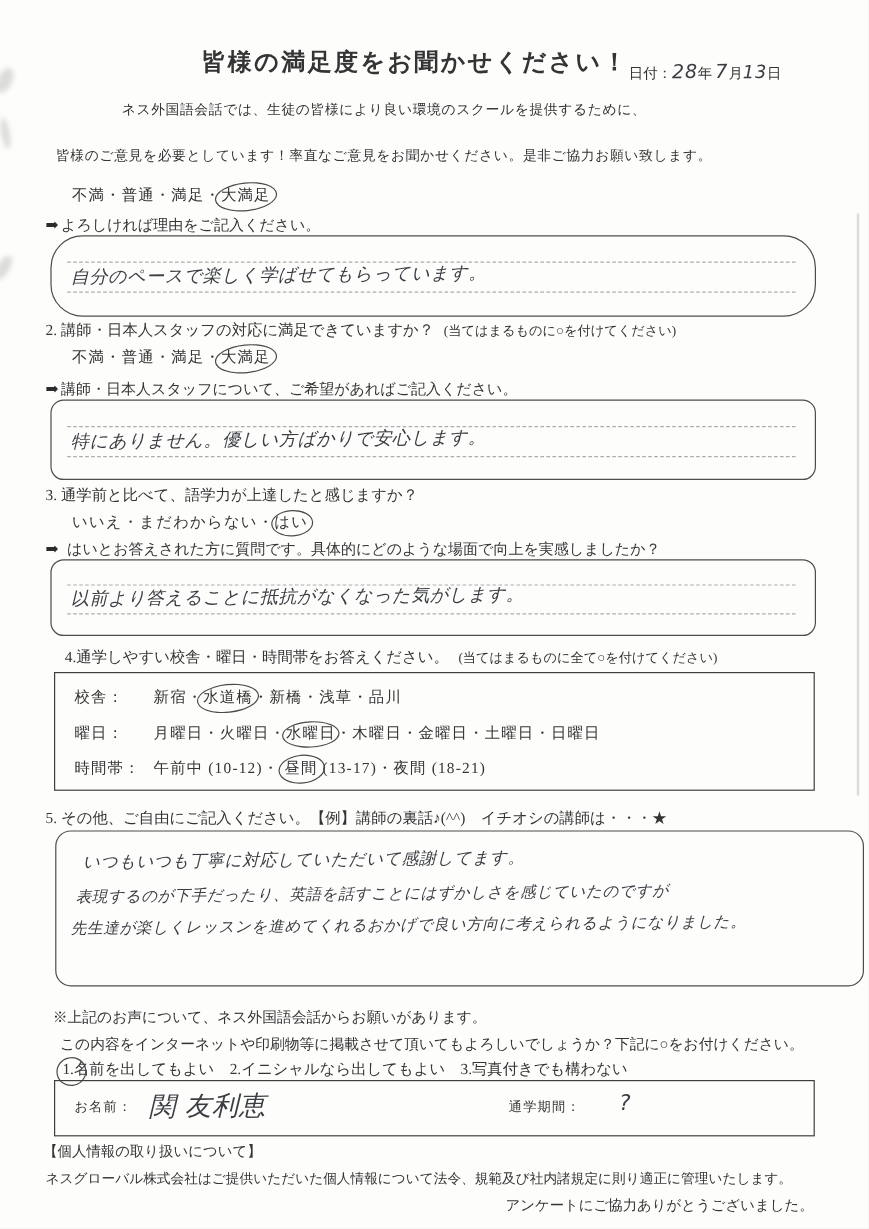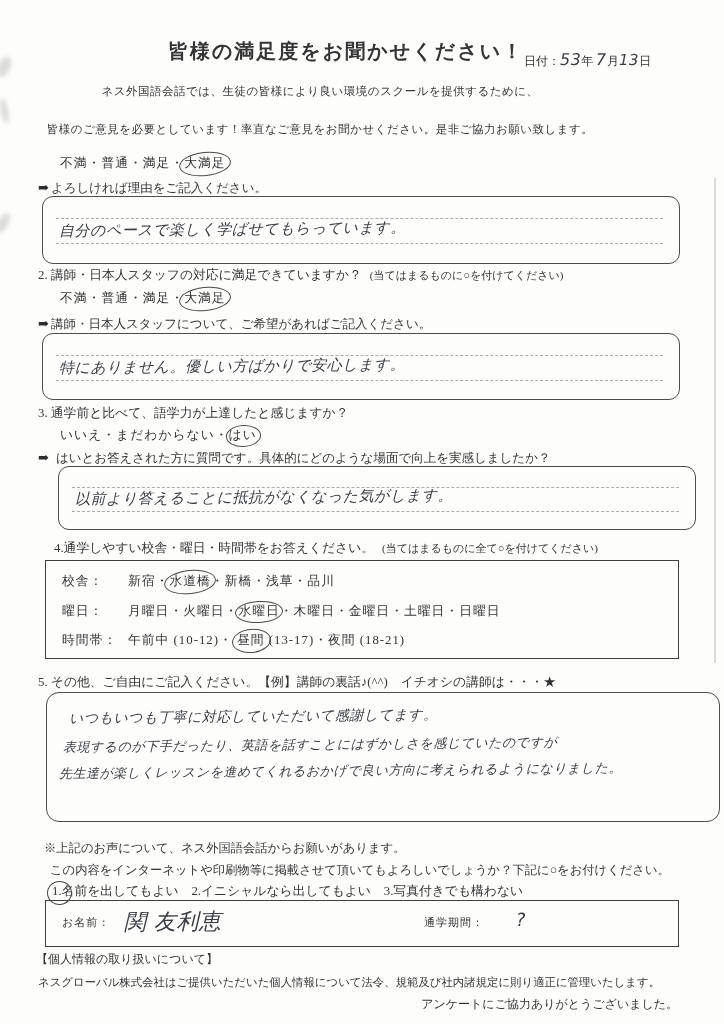--- a/index.html
+++ b/index.html
@@ -49,32 +49,32 @@
 
 <div class="page">
 
   <div class="smudge abs" style="left:-2px;top:56px;width:12px;height:22px;transform:rotate(25deg);"></div>
   <div class="smudge abs" style="left:1px;top:98px;width:7px;height:26px;transform:rotate(-10deg);"></div>
   <div class="smudge abs" style="left:-2px;top:212px;width:10px;height:22px;transform:rotate(30deg);"></div>
   <div class="scanline abs" style="left:714px;top:178px;width:2px;height:485px;"></div>
 
   <div class="abs title printed" style="left:156px;top:38px;width:380px;">皆様の満足度をお聞かせください！</div>
   <div class="abs printed" style="left:524px;top:50px;font-size:12px;white-space:nowrap;">
-    <span>日付：</span><span class="hw" style="font-size:16px;">53</span><span>年</span> <span class="hw" style="font-size:16px;">7</span><span>月</span><span class="hw" style="font-size:15px;">13</span><span>日</span>
+    <span>日付：</span><span class="hw" style="font-size:16px;">28</span><span>年</span> <span class="hw" style="font-size:16px;">7</span><span>月</span><span class="hw" style="font-size:15px;">13</span><span>日</span>
   </div>
   <div class="abs intro printed" style="left:0;top:84px;width:640px;">ネス外国語会話では、生徒の皆様により良い環境のスクールを提供するために、</div>
   <div class="abs intro printed" style="left:0;top:122px;width:640px;">皆様のご意見を必要としています！率直なご意見をお聞かせください。是非ご協力お願い致します。</div>
 
   <div class="abs opts printed" style="left:60px;top:155px;">
     <span>不満・普通・満足・</span><span class="circled">大満足</span>
   </div>
   <div class="abs prompt printed" style="left:38px;top:180px;">
     <span class="arrow">➡</span><span>よろしければ理由をご記入ください。</span>
   </div>
-  <div class="answer-box" style="left:42px;top:196px;width:636px;height:66px;">
+  <div class="answer-box" style="left:42px;top:196px;width:636px;height:66px;border-radius:27px;">
     <div class="rule" style="top:21px;"></div>
     <div class="rule" style="top:46px;"></div>
     <div class="abs hw hw-ans" style="left:16px;top:23px;">自分のペースで楽しく学ばせてもらっています。</div>
   </div>
 
   <div class="abs qhead printed" style="left:38px;top:267px;">
     <span>2. 講師・日本人スタッフの対応に満足できていますか？</span><span class="qnote">(当てはまるものに○を付けてください)</span>
   </div>
   <div class="abs opts printed" style="left:60px;top:290px;">
     <span>不満・普通・満足・</span><span class="circled">大満足</span>
@@ -90,21 +90,21 @@
 
   <div class="abs qhead printed" style="left:38px;top:405px;">
     <span>3. 通学前と比べて、語学力が上達したと感じますか？</span>
   </div>
   <div class="abs opts printed" style="left:60px;top:427px;">
     <span>いいえ・まだわからない・</span><span class="circled c-small">はい</span>
   </div>
   <div class="abs prompt printed" style="left:38px;top:450px;">
     <span class="arrow" style="margin-right:7px;">➡</span><span>はいとお答えされた方に質問です。具体的にどのような場面で向上を実感しましたか？</span>
   </div>
-  <div class="answer-box" style="left:42px;top:466px;width:636px;height:62px;margin-left:16px;">
+  <div class="answer-box" style="left:42px;top:466px;width:636px;height:62px;">
     <div class="rule" style="top:20px;"></div>
     <div class="rule" style="top:44px;"></div>
     <div class="abs hw hw-ans" style="left:16px;top:21px;">以前より答えることに抵抗がなくなった気がします。</div>
   </div>
 
   <div class="abs qhead printed" style="left:38px;top:540px;margin-left:16px;">
     <span>4.通学しやすい校舎・曜日・時間帯をお答えください。</span><span class="qnote">(当てはまるものに全て○を付けてください)</span>
   </div>
   <div class="sq-box" style="left:45px;top:560px;width:632px;height:97px;">
     <div class="q4row printed" style="top:12px;">

